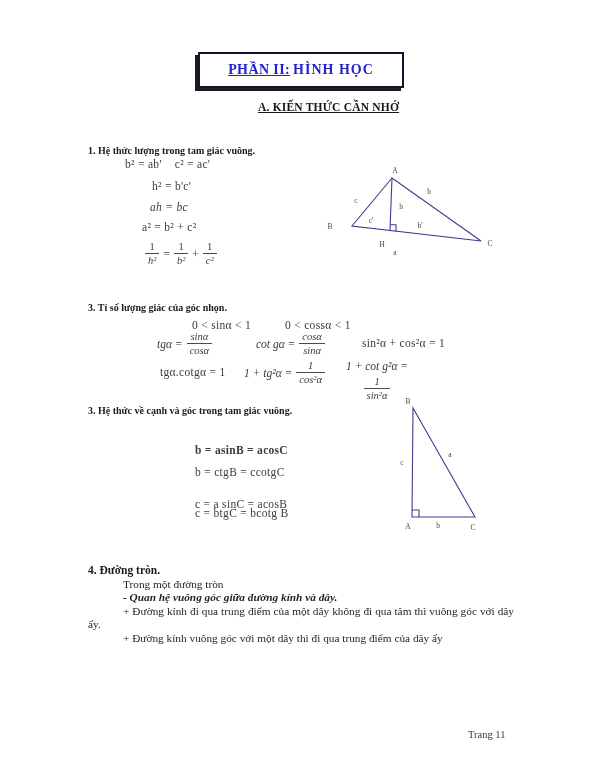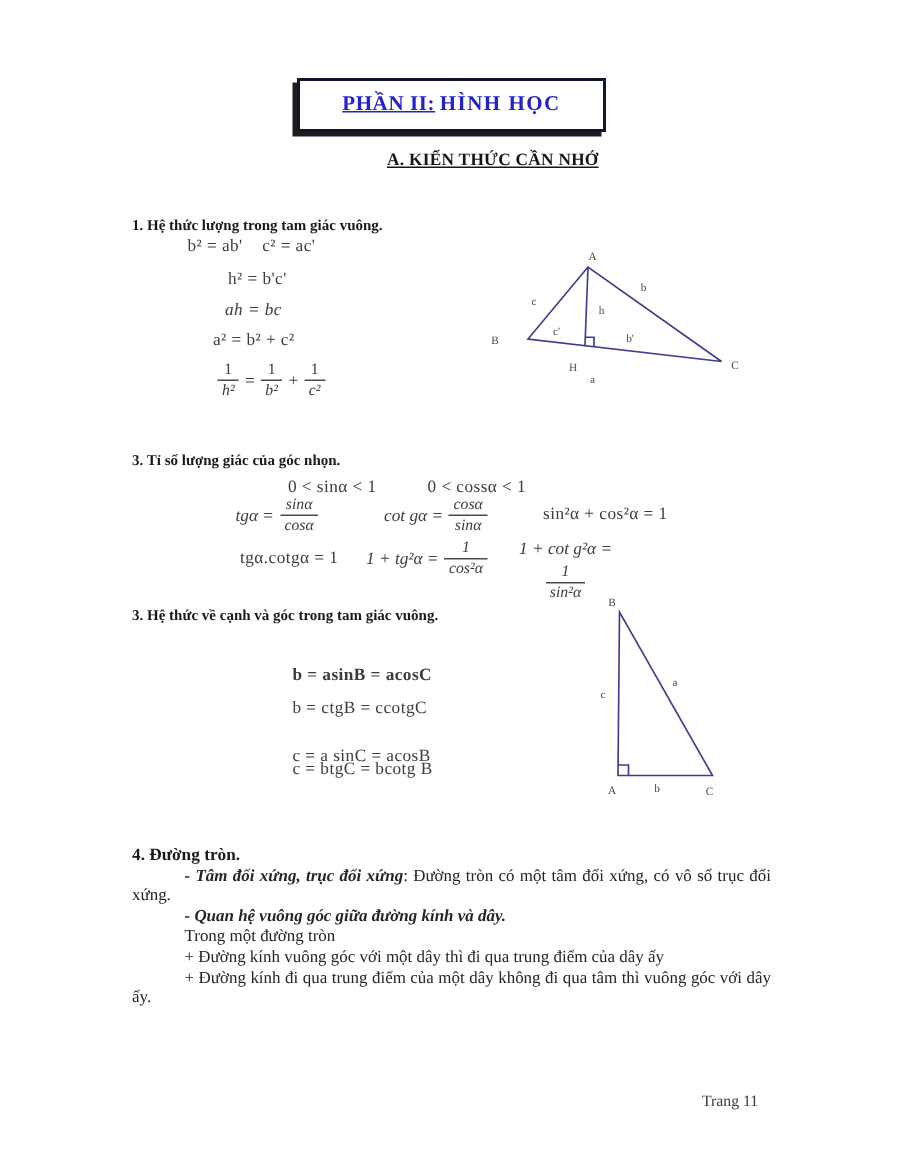--- a/index.html
+++ b/index.html
@@ -140,22 +140,21 @@
     <text x="13" y="11" text-anchor="middle">B</text>
     <text x="13" y="136" text-anchor="middle">A</text>
     <text x="78" y="137" text-anchor="middle">C</text>
     <text x="7" y="72" text-anchor="middle">c</text>
     <text x="55" y="64" text-anchor="middle">a</text>
     <text x="43" y="135" text-anchor="middle">b</text>
   </svg>
 
   <div class="abs sec4">
     <div class="h">4. Đường tròn.</div>
-    <p><span class="lead">- Tâm đối xứng, trục đối xứng</span><span>: Đường tròn có một tâm đối xứng, có vô số trục đối xứng.</span></p>
+    <p>Trong một đường tròn</p>
     <p><span class="lead">- Quan hệ vuông góc giữa đường kính và dây.</span></p>
-    <p>Trong một đường tròn</p>
+    <p>+ Đường kính đi qua trung điểm của một dây không đi qua tâm thì vuông góc với dây ấy.</p>
     <p>+ Đường kính vuông góc với một dây thì đi qua trung điểm của dây ấy</p>
-    <p>+ Đường kính đi qua trung điểm của một dây không đi qua tâm thì vuông góc với dây ấy.</p>
   </div>
 
   <div class="abs footer">Trang 11</div>
 
 </div>
 
 </body></html>

